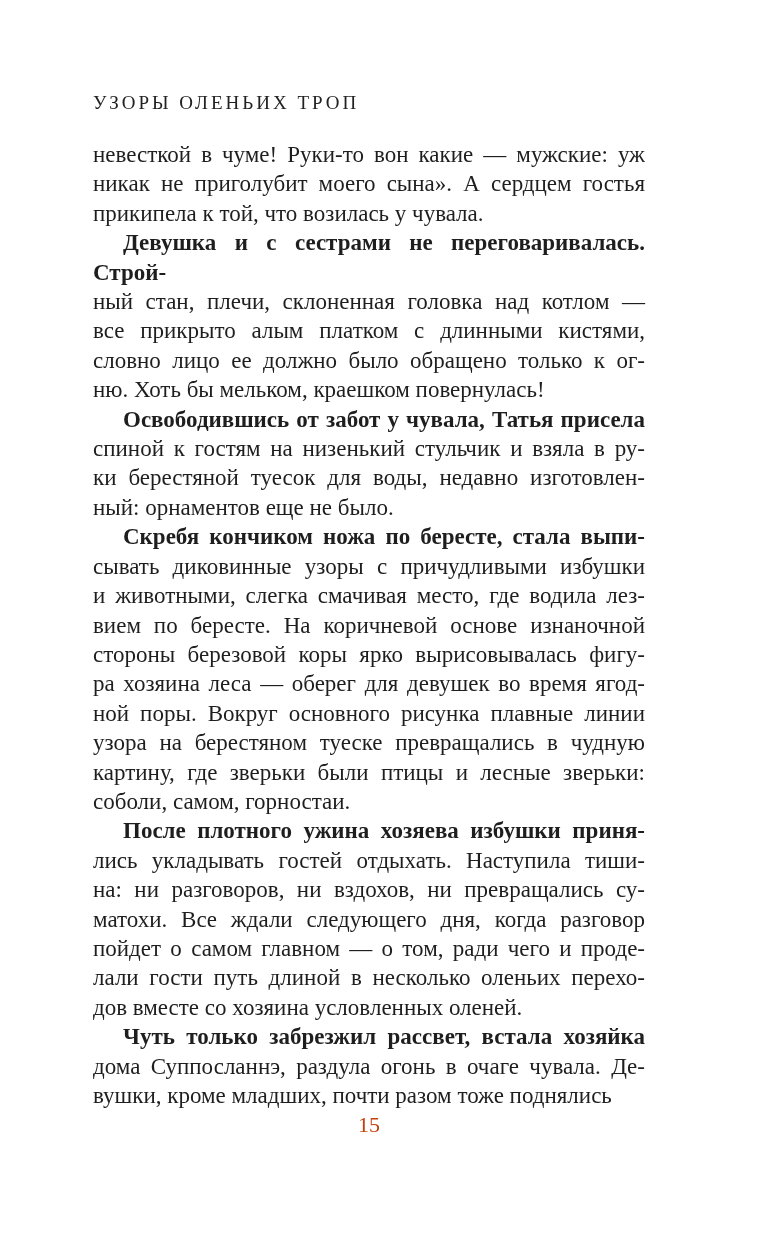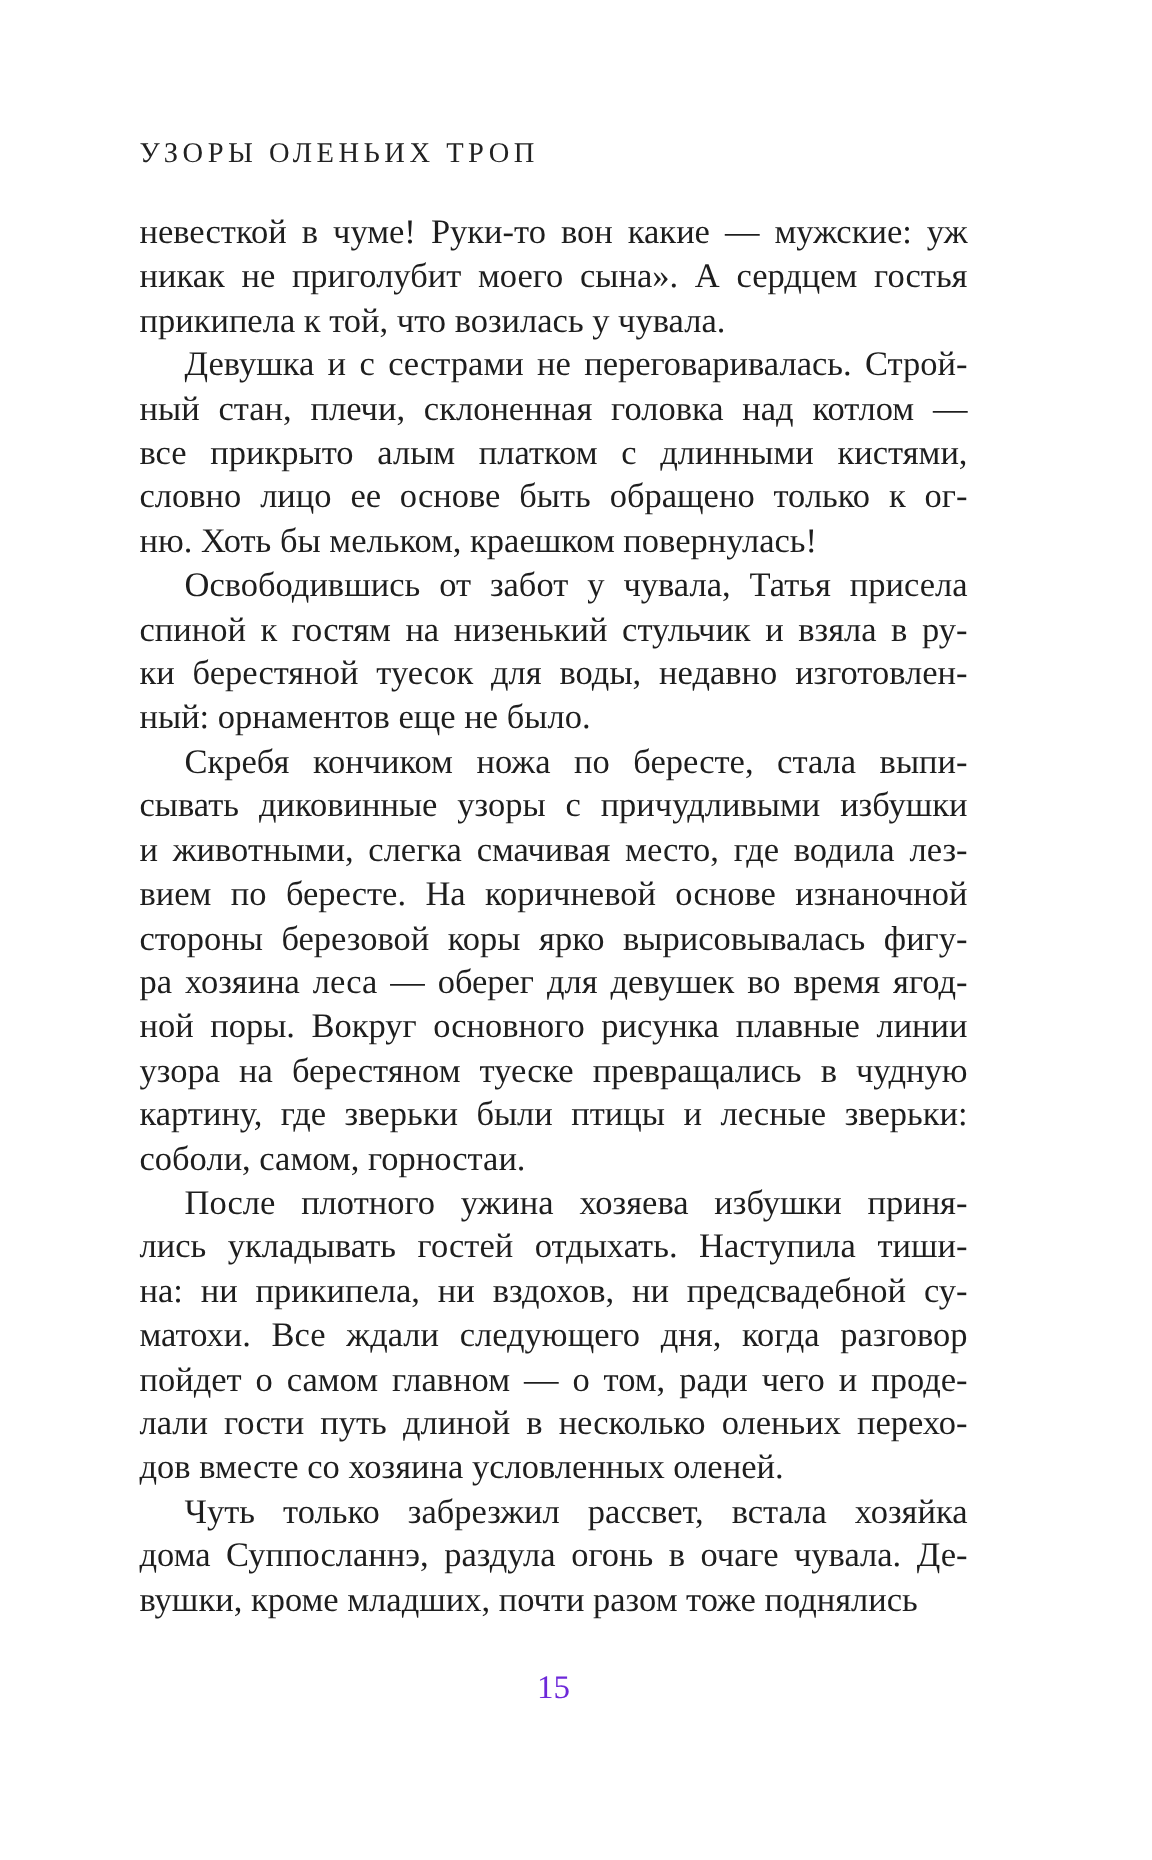--- a/index.html
+++ b/index.html
@@ -42,48 +42,49 @@
   .line {
     text-align: justify;
     text-align-last: justify;
     white-space: normal;
   }
   .line.last {
     text-align-last: left;
   }
   .line.indent {
     text-indent: 30px;
+    font-weight: bold;
   }
   .page-number {
     position: absolute;
     top: 1112px;
     left: 93px;
     width: 552px;
     text-align: center;
     font-size: 22px;
-    color: #6d28d9;
+    color: #c2410c;
   }
 </style>
 </head>
 <body>
 
 <div class="page">
   <div class="running-head">УЗОРЫ ОЛЕНЬИХ ТРОП</div>
 
   <div class="text-block">
       <div class="paragraph">
         <div class="line">невесткой в чуме! Руки-то вон какие — мужские: уж</div>
         <div class="line">никак не приголубит моего сына». А сердцем гостья</div>
         <div class="line last">прикипела к той, что возилась у чувала.</div>
       </div>
       <div class="paragraph">
         <div class="line indent">Девушка и с сестрами не переговаривалась. Строй-</div>
         <div class="line">ный стан, плечи, склоненная головка над котлом —</div>
         <div class="line">все прикрыто алым платком с длинными кистями,</div>
-        <div class="line">словно лицо ее основе быть обращено только к ог-</div>
+        <div class="line">словно лицо ее должно было обращено только к ог-</div>
         <div class="line last">ню. Хоть бы мельком, краешком повернулась!</div>
       </div>
       <div class="paragraph">
         <div class="line indent">Освободившись от забот у чувала, Татья присела</div>
         <div class="line">спиной к гостям на низенький стульчик и взяла в ру-</div>
         <div class="line">ки берестяной туесок для воды, недавно изготовлен-</div>
         <div class="line last">ный: орнаментов еще не было.</div>
       </div>
       <div class="paragraph">
         <div class="line indent">Скребя кончиком ножа по бересте, стала выпи-</div>
@@ -93,21 +94,21 @@
         <div class="line">стороны березовой коры ярко вырисовывалась фигу-</div>
         <div class="line">ра хозяина леса — оберег для девушек во время ягод-</div>
         <div class="line">ной поры. Вокруг основного рисунка плавные линии</div>
         <div class="line">узора на берестяном туеске превращались в чудную</div>
         <div class="line">картину, где зверьки были птицы и лесные зверьки:</div>
         <div class="line last">соболи, самом, горностаи.</div>
       </div>
       <div class="paragraph">
         <div class="line indent">После плотного ужина хозяева избушки приня-</div>
         <div class="line">лись укладывать гостей отдыхать. Наступила тиши-</div>
-        <div class="line">на: ни прикипела, ни вздохов, ни предсвадебной су-</div>
+        <div class="line">на: ни разговоров, ни вздохов, ни превращались су-</div>
         <div class="line">матохи. Все ждали следующего дня, когда разговор</div>
         <div class="line">пойдет о самом главном — о том, ради чего и проде-</div>
         <div class="line">лали гости путь длиной в несколько оленьих перехо-</div>
         <div class="line last">дов вместе со хозяина условленных оленей.</div>
       </div>
       <div class="paragraph">
         <div class="line indent">Чуть только забрезжил рассвет, встала хозяйка</div>
         <div class="line">дома Суппосланнэ, раздула огонь в очаге чувала. Де-</div>
         <div class="line last">вушки, кроме младших, почти разом тоже поднялись</div>
       </div>

